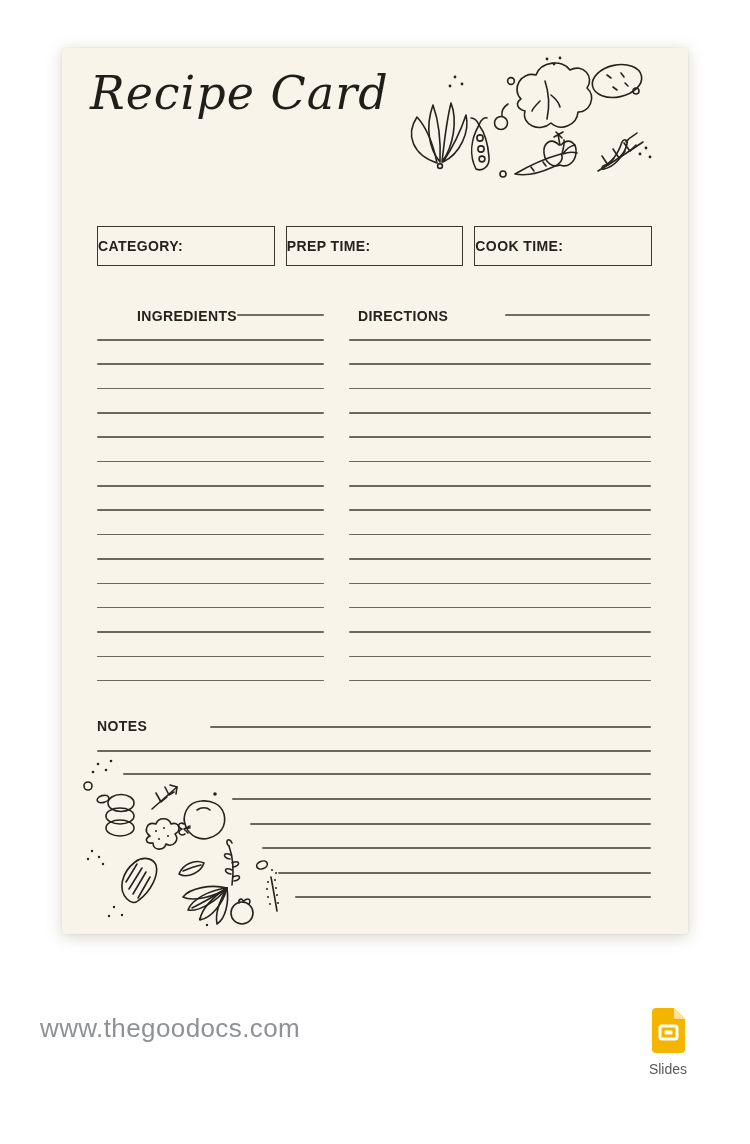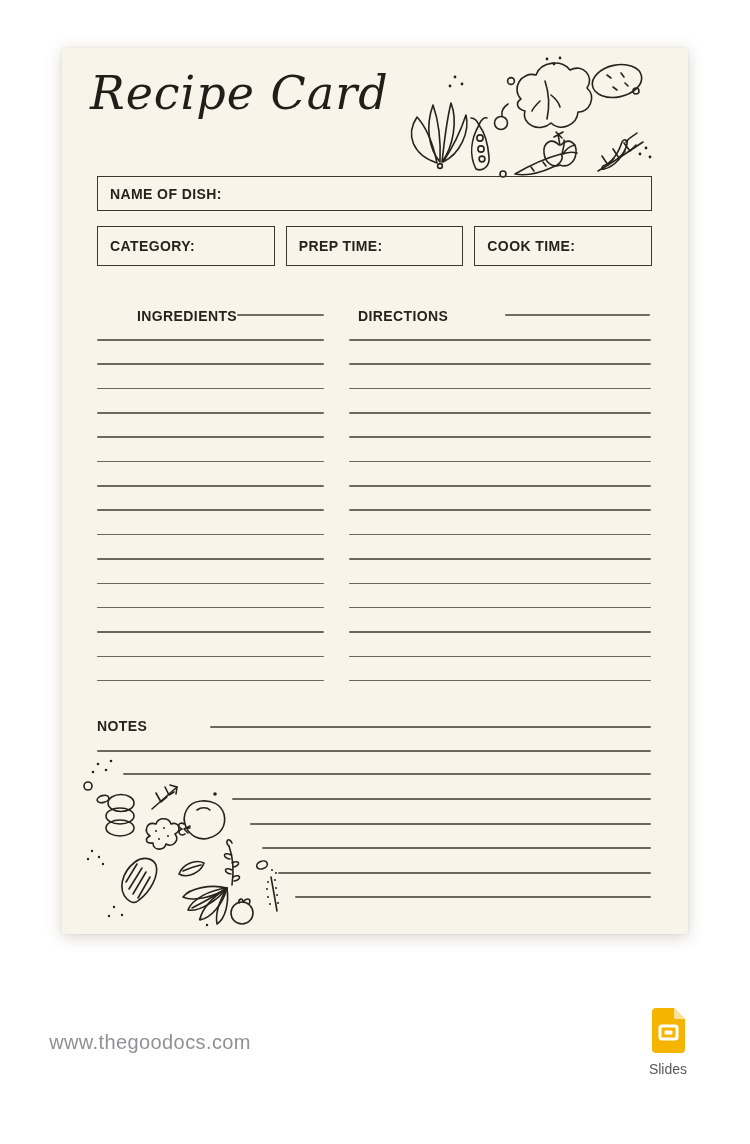--- a/index.html
+++ b/index.html
@@ -17,33 +17,33 @@
   .doodle-top{position:absolute;left:331px;top:7px;}
   .doodle-bottom{position:absolute;left:18px;top:710px;}
 
   .lbl{font-weight:700;font-size:14px;letter-spacing:.4px;color:#26231c;}
 
   .box{position:absolute;border:1.4px solid #3b382f;box-sizing:border-box;background:transparent;
     display:flex;align-items:center;padding-left:12px;}
   .name-box{left:35px;top:128px;width:555px;height:35px;}
   .meta-row{position:absolute;left:35px;top:178px;width:555px;height:40px;display:flex;gap:11px;}
   .meta-box{position:relative;flex:1;border:1.4px solid #3b382f;box-sizing:border-box;
-    display:flex;align-items:center;padding-left:12px;}
+    display:flex;align-items:center;}
 
   .col-head{position:absolute;white-space:nowrap;}
   .head-line{position:absolute;height:1.6px;background:#716d63;border-radius:1px;}
 
   .rl{position:absolute;height:1.5px;background:#6c685f;border-radius:1px;}
 
   
   .brand{position:absolute;left:40px;top:1006px;width:220px;text-align:center;cursor:pointer;}
   .brand-row{display:flex;align-items:center;justify-content:center;
     font-weight:700;font-size:37px;color:#2196f3;letter-spacing:-.5px;line-height:1;}
   .brand-row svg{margin:0 1px 2px 1px;}
-  .brand-url{margin-top:25px;font-size:20px;color:#8f9194;letter-spacing:.4px;}
+  .brand-url{margin-top:7px;font-size:26px;color:#8f9194;letter-spacing:.4px;}
 
   .slides{position:absolute;left:630px;top:1008px;width:76px;text-align:center;cursor:pointer;}
   .slides-label{margin-top:4px;font-size:14px;color:#57585a;}
 
   svg .ink{stroke:#26231c;stroke-width:1.6;fill:none;stroke-linecap:round;stroke-linejoin:round;}
   svg .ink-f{fill:#26231c;stroke:none;}
 </style>
 </head>
 <body>
 
@@ -106,23 +106,20 @@
           <circle class="ink-f" cx="167" cy="3" r="1.4"></circle>
         <circle class="ink-f" cx="247" cy="99" r="1.4"></circle>
           <circle class="ink-f" cx="253" cy="93" r="1.4"></circle>
         <circle class="ink-f" cx="257" cy="102" r="1.4"></circle>
         <circle class="ink" cx="118" cy="26" r="3.4"></circle>
           <circle class="ink" cx="243" cy="36" r="3"></circle>
         <circle class="ink" cx="110" cy="119" r="3"></circle>
       </g>
     </svg>
 
-    <div class="box name-box">
-      <span class="lbl">NAME OF DISH:</span>
-    </div>
 
     <div class="meta-row">
       <div class="meta-box">
         <span class="lbl">CATEGORY:</span>
       </div>
       <div class="meta-box">
         <span class="lbl">PREP TIME:</span>
       </div>
       <div class="meta-box">
         <span class="lbl">COOK TIME:</span>

